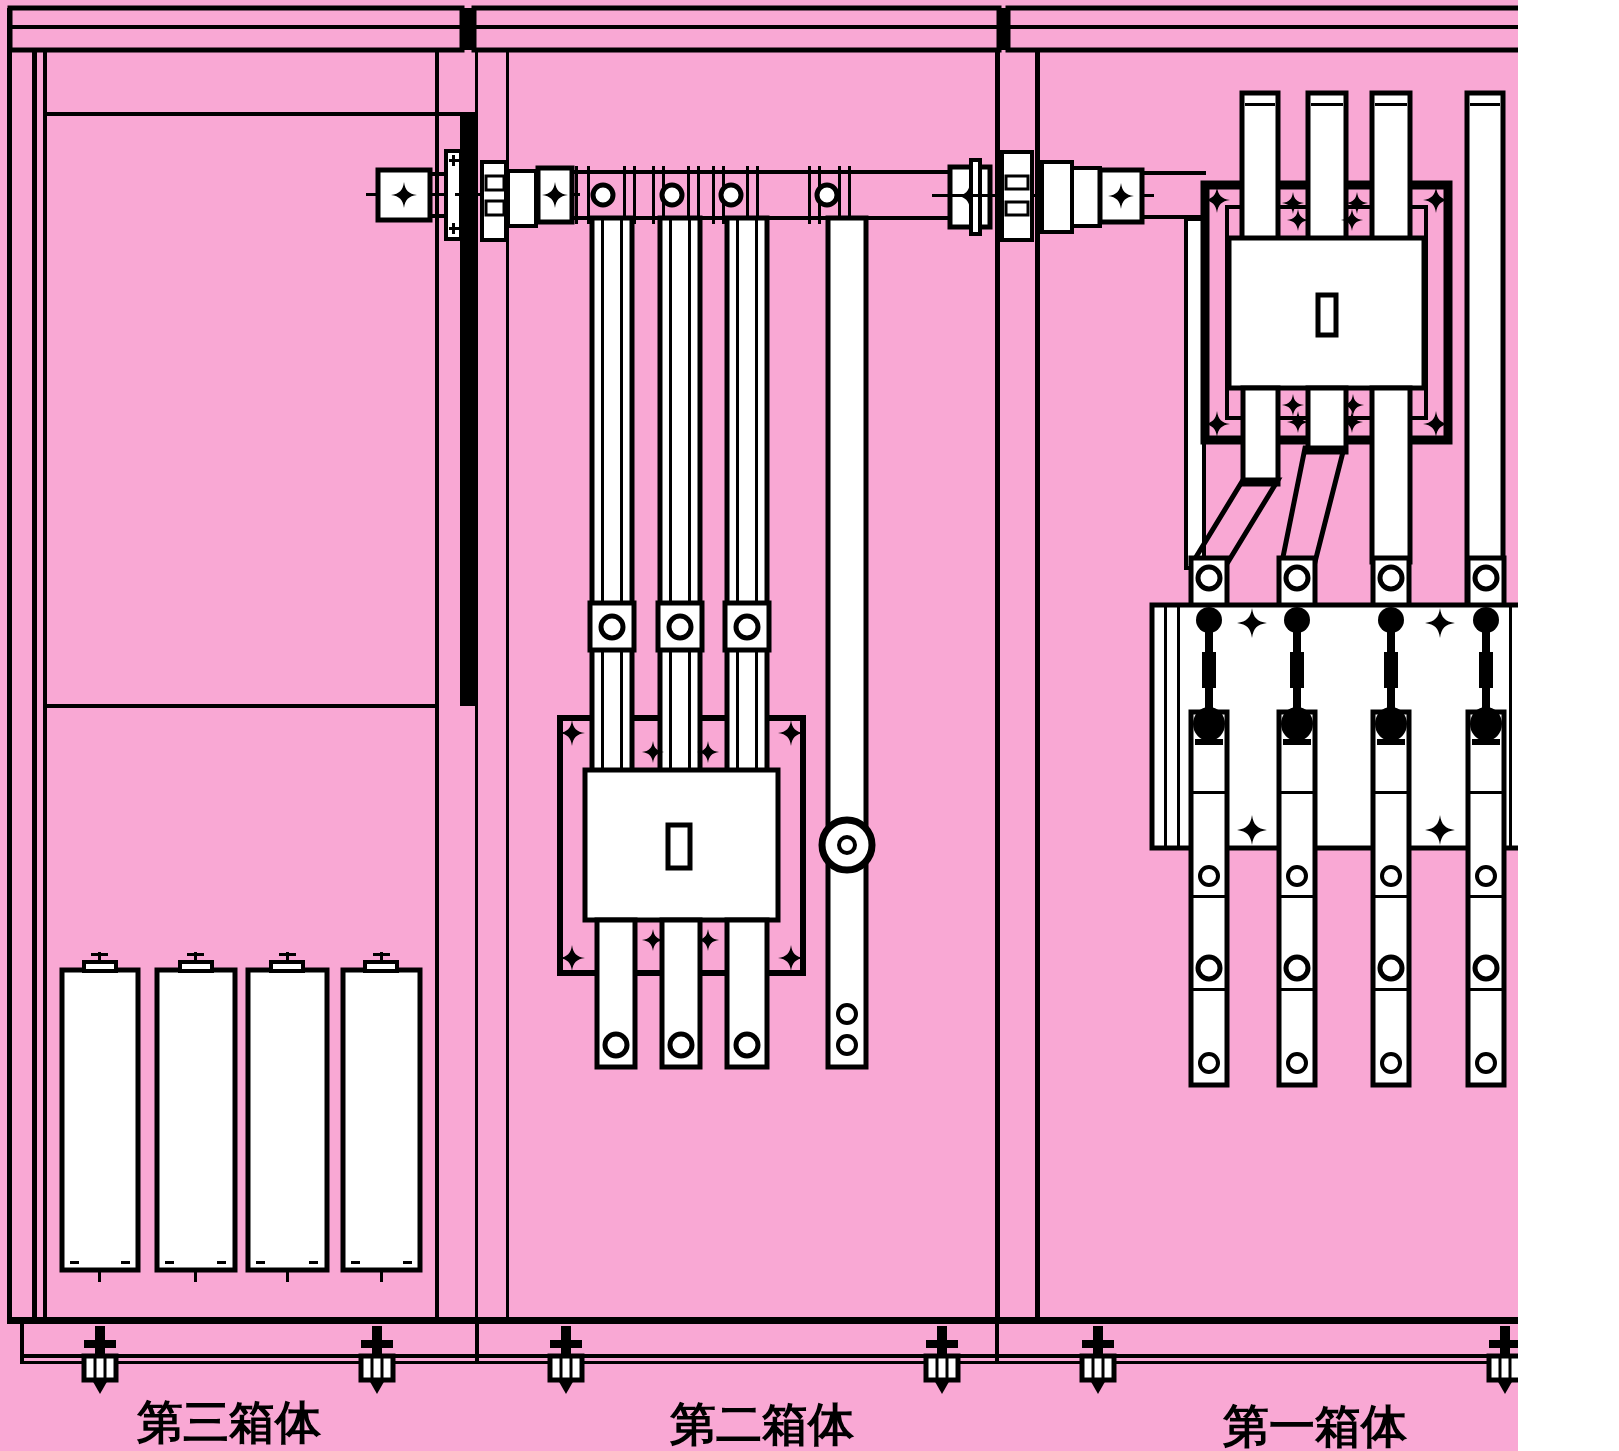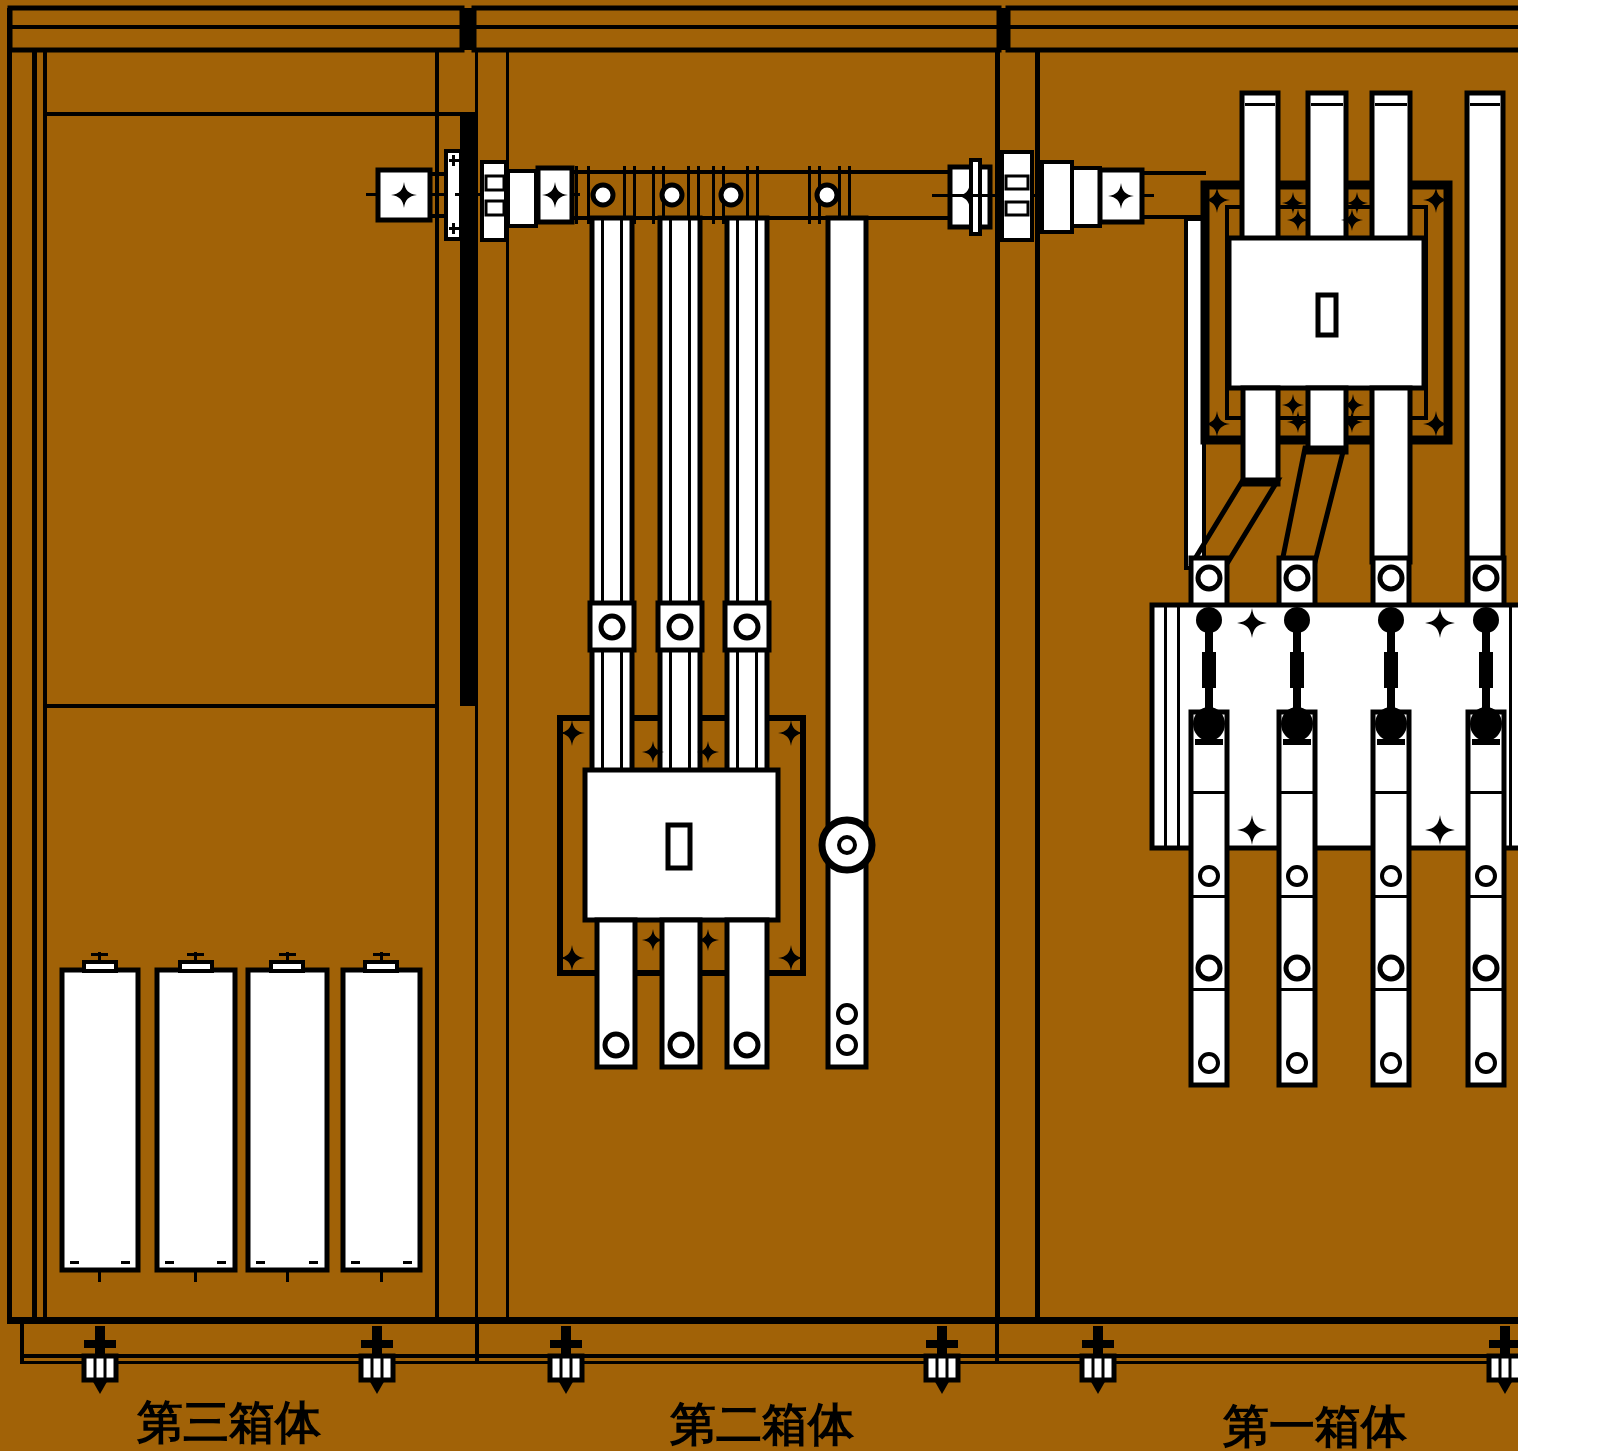--- a/index.html
+++ b/index.html
@@ -1,16 +1,16 @@
 <!DOCTYPE html>
 <html><head>
 <meta charset="utf-8">
 <style>
   html,body{margin:0;padding:0;background:#ffffff;}
-  .stage{width:1518px;height:1451px;background:#a16207;position:relative;overflow:hidden;}
+  .stage{width:1518px;height:1451px;background:#f9a8d4;position:relative;overflow:hidden;}
   svg{display:block;}
   .f4{fill:none;stroke:#000;stroke-width:4}
   .f5{fill:none;stroke:#000;stroke-width:5}
   .f6{fill:none;stroke:#000;stroke-width:6}
   .f9{fill:none;stroke:#000;stroke-width:9}
   .w3{fill:#fff;stroke:#000;stroke-width:3}
   .w4{fill:#fff;stroke:#000;stroke-width:4}
   .w5{fill:#fff;stroke:#000;stroke-width:5}
   .w7{fill:#fff;stroke:#000;stroke-width:7}
   .b{fill:#000;stroke:none}

